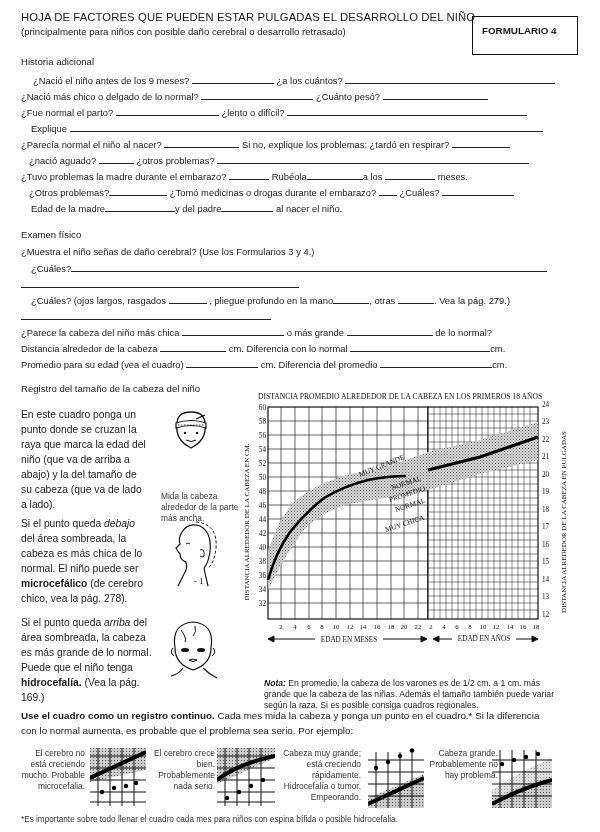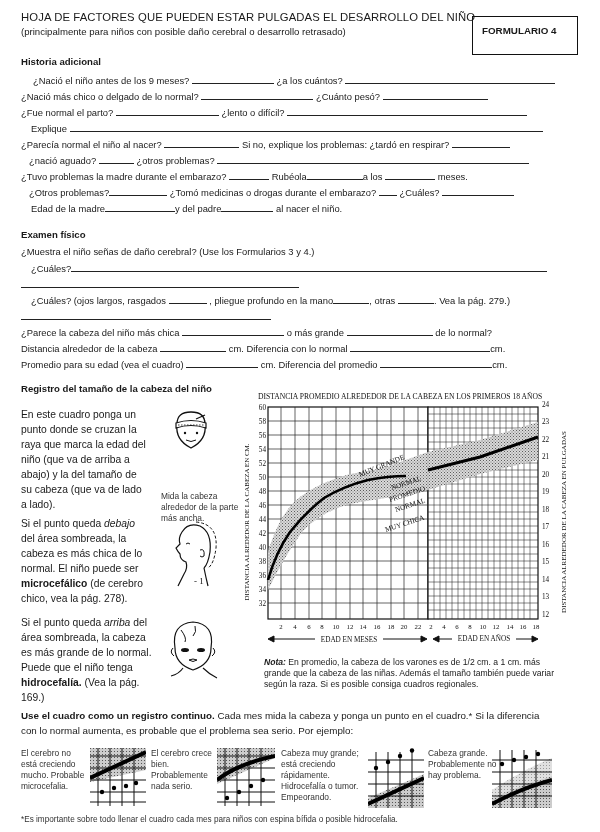--- a/index.html
+++ b/index.html
@@ -3,28 +3,28 @@
 <meta charset="utf-8">
 <style>
   html, body { margin:0; padding:0; background:#fff; }
   body { width:600px; height:832px; position:relative; overflow:hidden;
          font-family:"Liberation Sans", sans-serif; color:#1a1a1a; }
   .abs { position:absolute; }
   .title { left:21px; top:11px; font-size:11.3px; letter-spacing:0.1px; }
   .subtitle { left:21px; top:26px; font-size:9.6px; }
   .formbox { left:472px; top:16px; width:106px; height:39px; border:1.6px solid #111;
              box-sizing:border-box; font-size:9.8px; font-weight:bold; padding:8px 0 0 9px; }
-  .h2 { font-size:9.6px; font-weight:bold; }
+  .h2 { font-size:9.6px; font-weight:normal; }
   .line { position:absolute; font-size:9.4px; white-space:nowrap; line-height:12px; }
   .blank { display:inline-block; border-bottom:0.8px solid #222; height:9px; vertical-align:baseline; }
   .para { position:absolute; font-size:10.3px; line-height:15px; }
   .para b { font-weight:bold;text-align:right; }
   .small { position:absolute; font-size:8.4px; line-height:11px; color:#333; }
-  .note { position:absolute; font-size:8.6px; line-height:11.2px; }
-  .ex-text { position:absolute; font-size:8.4px; line-height:11px; color:#333; }
+  .note { position:absolute; font-size:8.6px; line-height:11.2px;margin-top:21px; }
+  .ex-text { position:absolute; font-size:8.4px; line-height:11px; color:#333;text-align:right; }
   .foot { position:absolute; font-size:8.2px; color:#333; }
   svg text { font-family:"Liberation Serif", serif; }
 </style>
 </head>
 <body>
 
 <div class="abs title">HOJA DE FACTORES QUE PUEDEN ESTAR PULGADAS EL DESARROLLO DEL NIÑO</div>
 <div class="abs subtitle">(principalmente para niños con posible daño cerebral o desarrollo retrasado)</div>
 <div class="abs formbox"><span>FORMULARIO 4</span></div>
 

